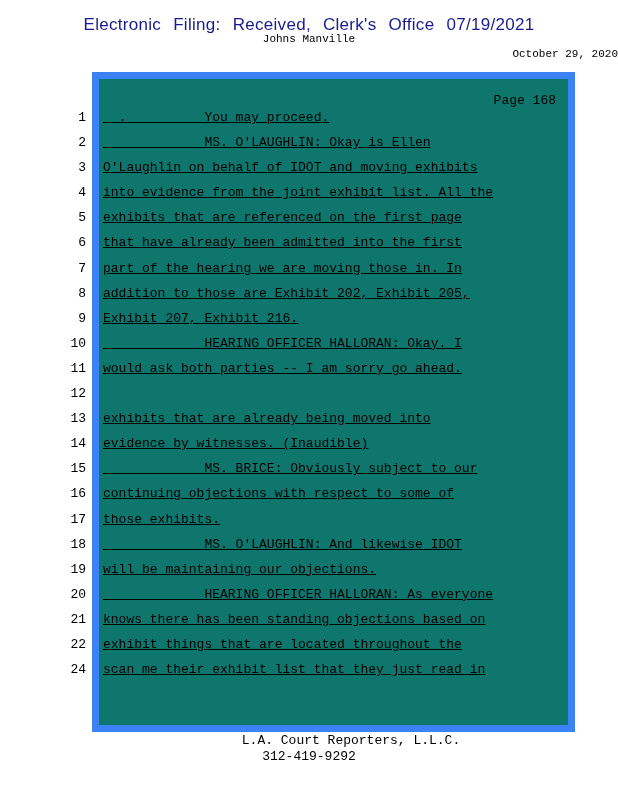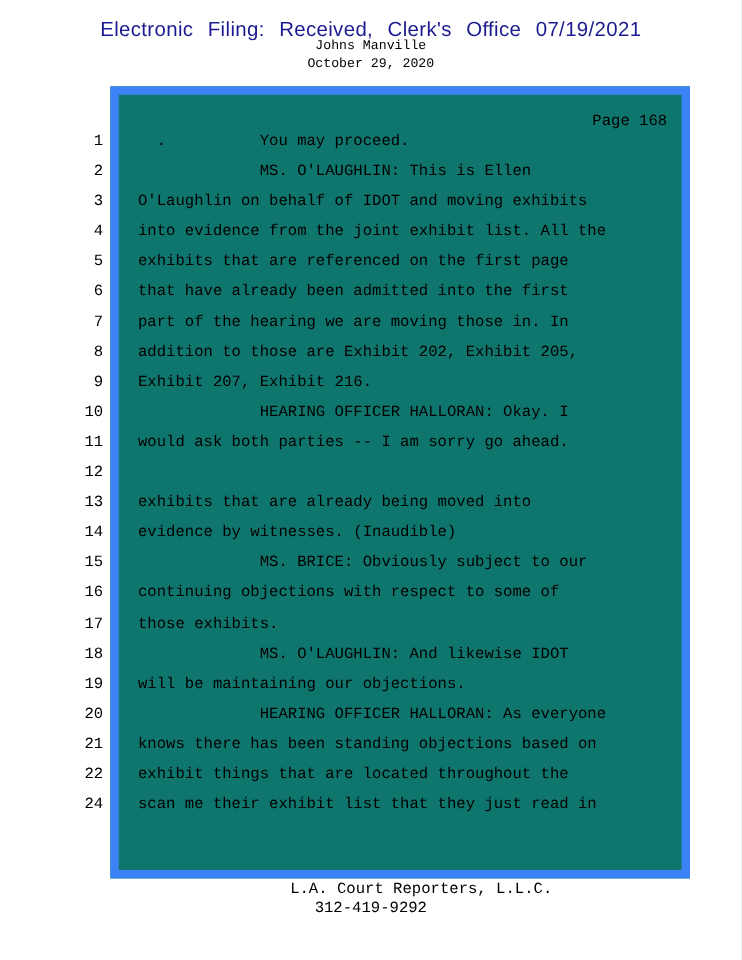--- a/index.html
+++ b/index.html
@@ -7,30 +7,30 @@
     position:relative;width:618px;height:800px;background:#ffffff;color:#000;
     font-family:"Liberation Mono","DejaVu Sans Mono",monospace;overflow:hidden;
   }
   .stamp{
     position:absolute;top:15px;left:0;width:100%;text-align:center;
     font-family:"Liberation Sans","DejaVu Sans",sans-serif;
     font-size:17px;word-spacing:7px;letter-spacing:0.3px;
   }
   .hdr{position:absolute;left:0;width:100%;text-align:center;font-size:11px;white-space:pre;}
   .hdr-title{top:33px;}
-  .hdr-date{top:48px;}
+  .hdr-date{top:48px;text-align:right;}
   .box{
     position:absolute;left:92px;top:72px;width:469px;height:646px;
     border:7px solid #3b82f6;background:#0f766e;
   }
   .pagenum{position:absolute;top:14px;right:12px;font-size:13px;}
   .lines{position:absolute;left:0;top:105px;width:100%;}
   .line{display:flex;height:25.1px;line-height:25.1px;font-size:13px;}
   .num{flex:0 0 86px;width:86px;text-align:right;}
-  .txt{margin-left:29px;white-space:pre;}
+  .txt{margin-left:17px;white-space:pre;text-decoration:underline;}
   .footer{position:absolute;left:0;width:100%;text-align:center;font-size:13px;white-space:pre;}
   .footer-company{top:733px;padding-left:42px;}
   .footer-phone{top:749px;}
 </style>
 </head>
 <body>
 
 <div class="page">
 
   <div class="stamp" style="color: rgb(27, 27, 143);">Electronic Filing: Received, Clerk's Office 07/19/2021</div>
@@ -44,21 +44,21 @@
 
   <div class="lines">
 
       <div class="line">
         <span class="num">1</span>
         <span class="txt">  .          You may proceed.</span>
       </div>
 
       <div class="line">
         <span class="num">2</span>
-        <span class="txt">             MS. O'LAUGHLIN: This is Ellen</span>
+        <span class="txt">             MS. O'LAUGHLIN: Okay is Ellen</span>
       </div>
 
       <div class="line">
         <span class="num">3</span>
         <span class="txt">O'Laughlin on behalf of IDOT and moving exhibits</span>
       </div>
 
       <div class="line">
         <span class="num">4</span>
         <span class="txt">into evidence from the joint exhibit list. All the</span>

